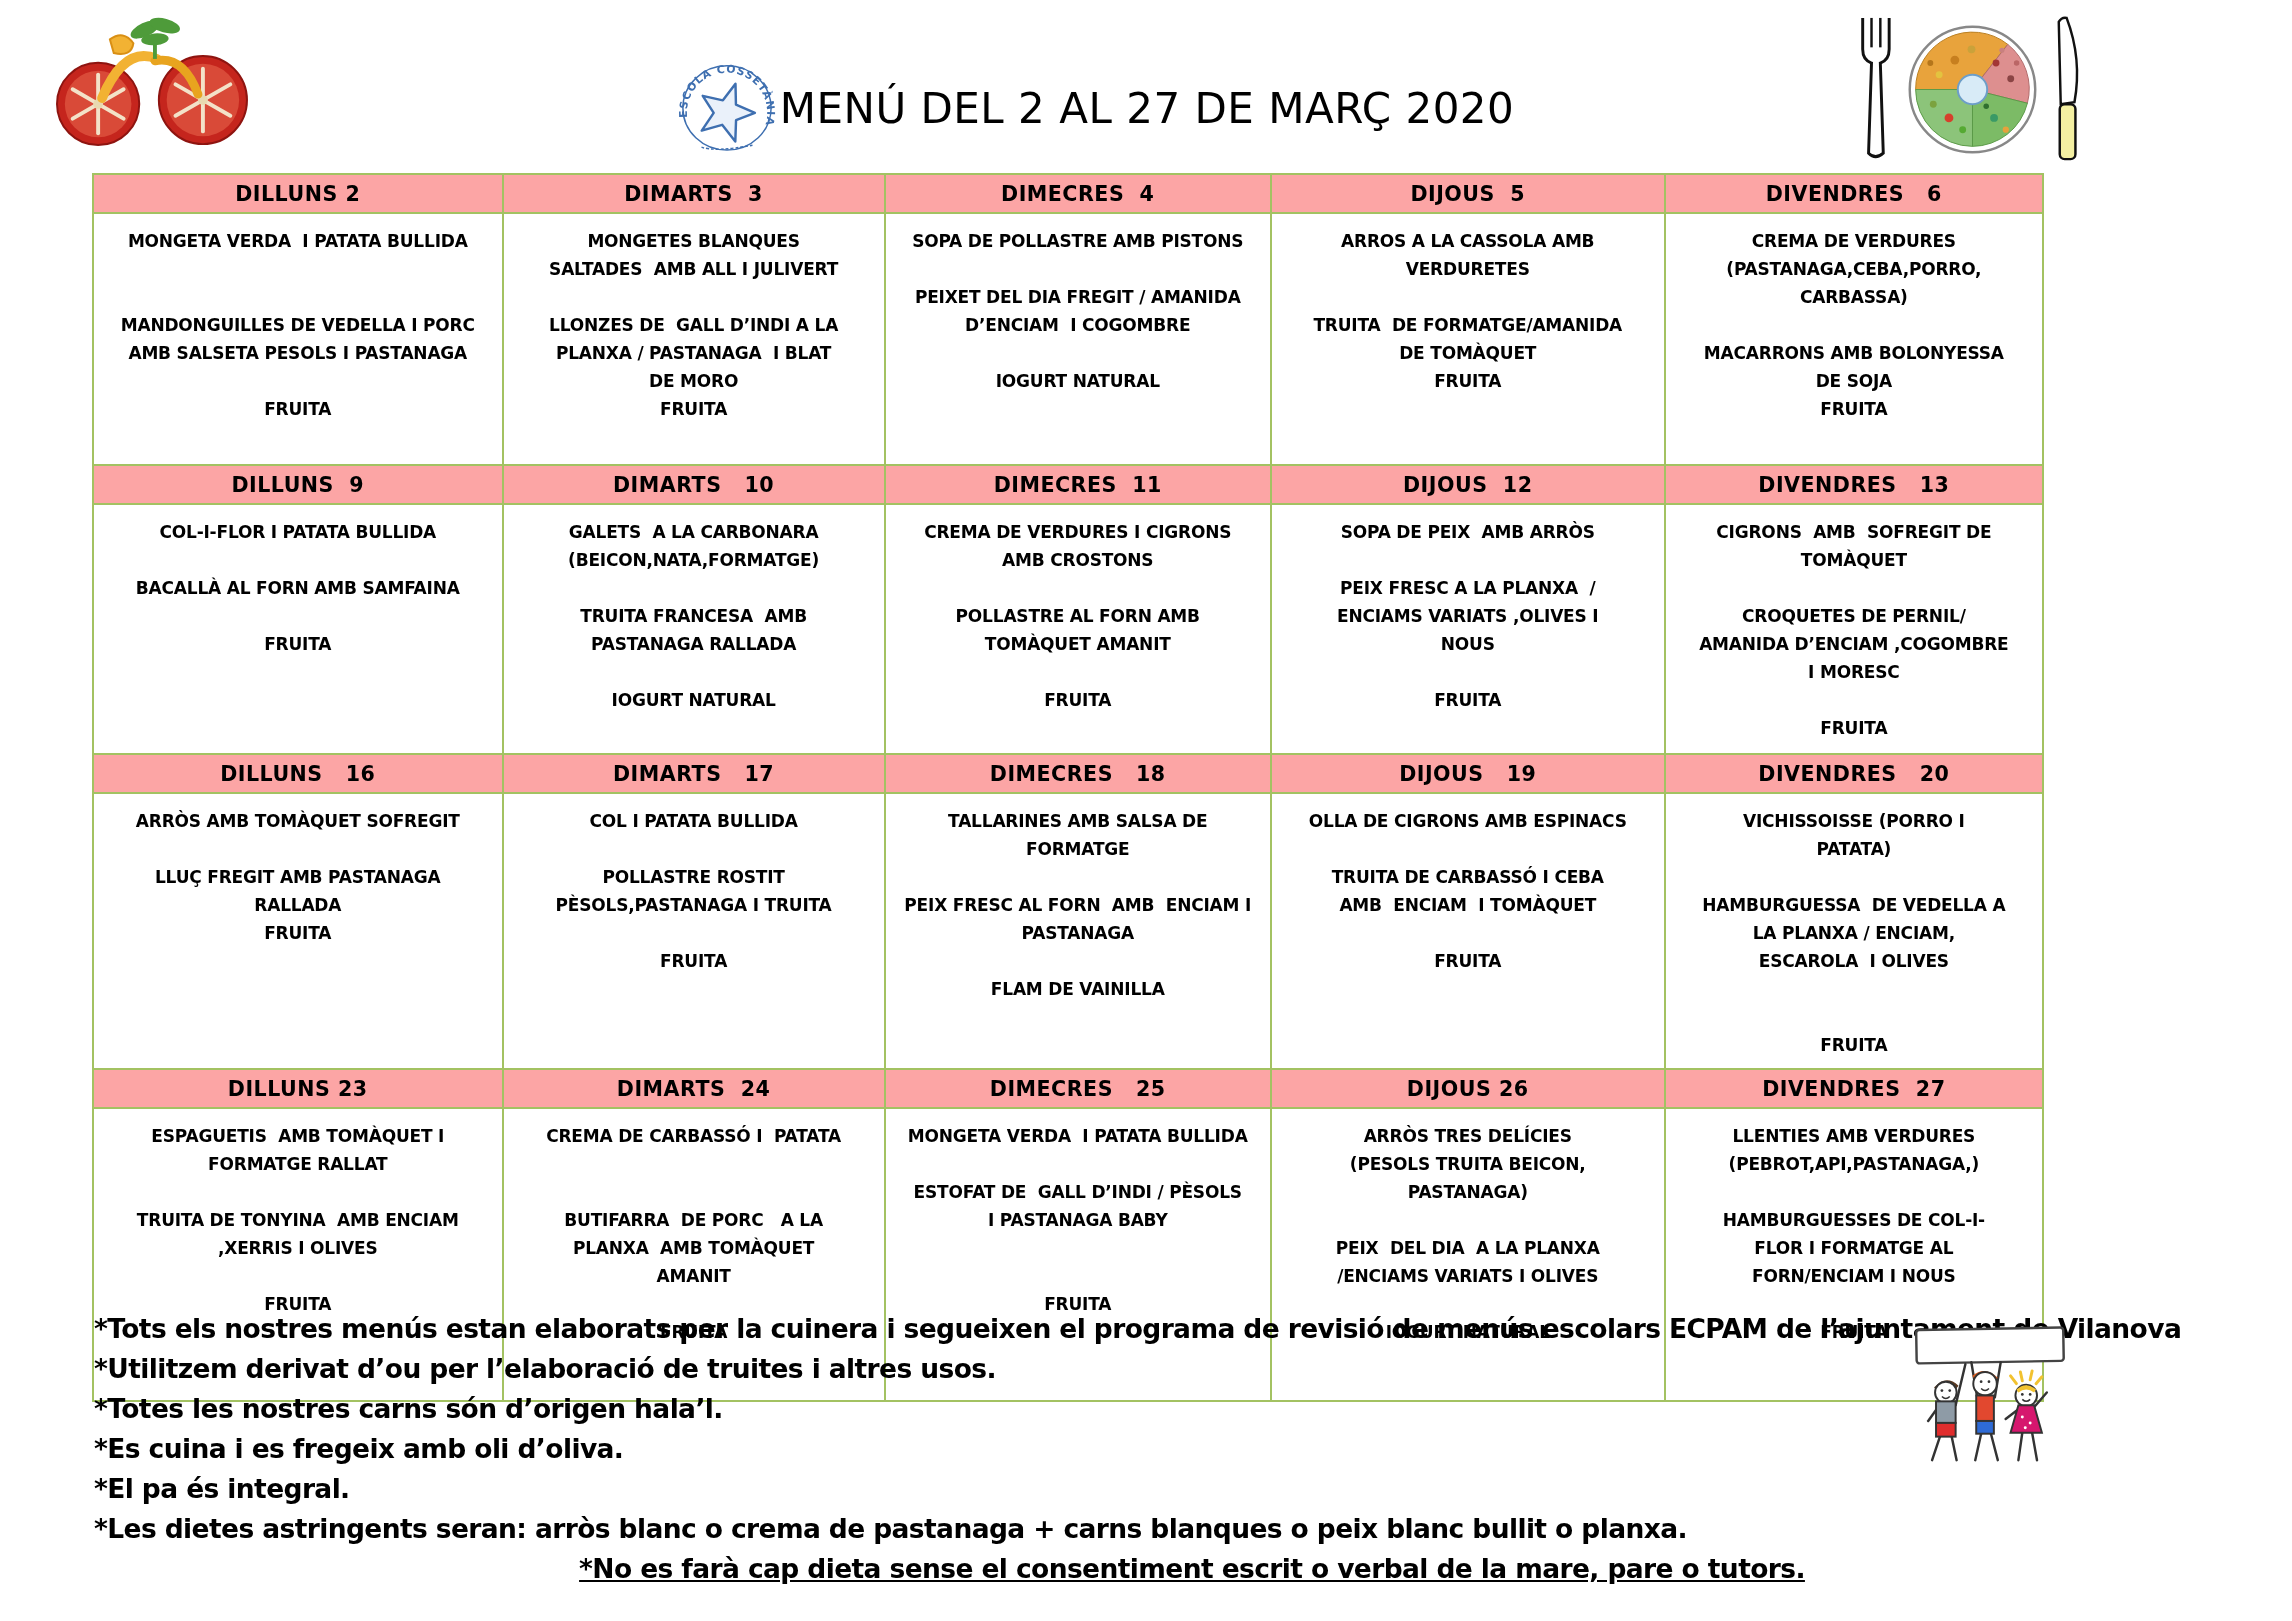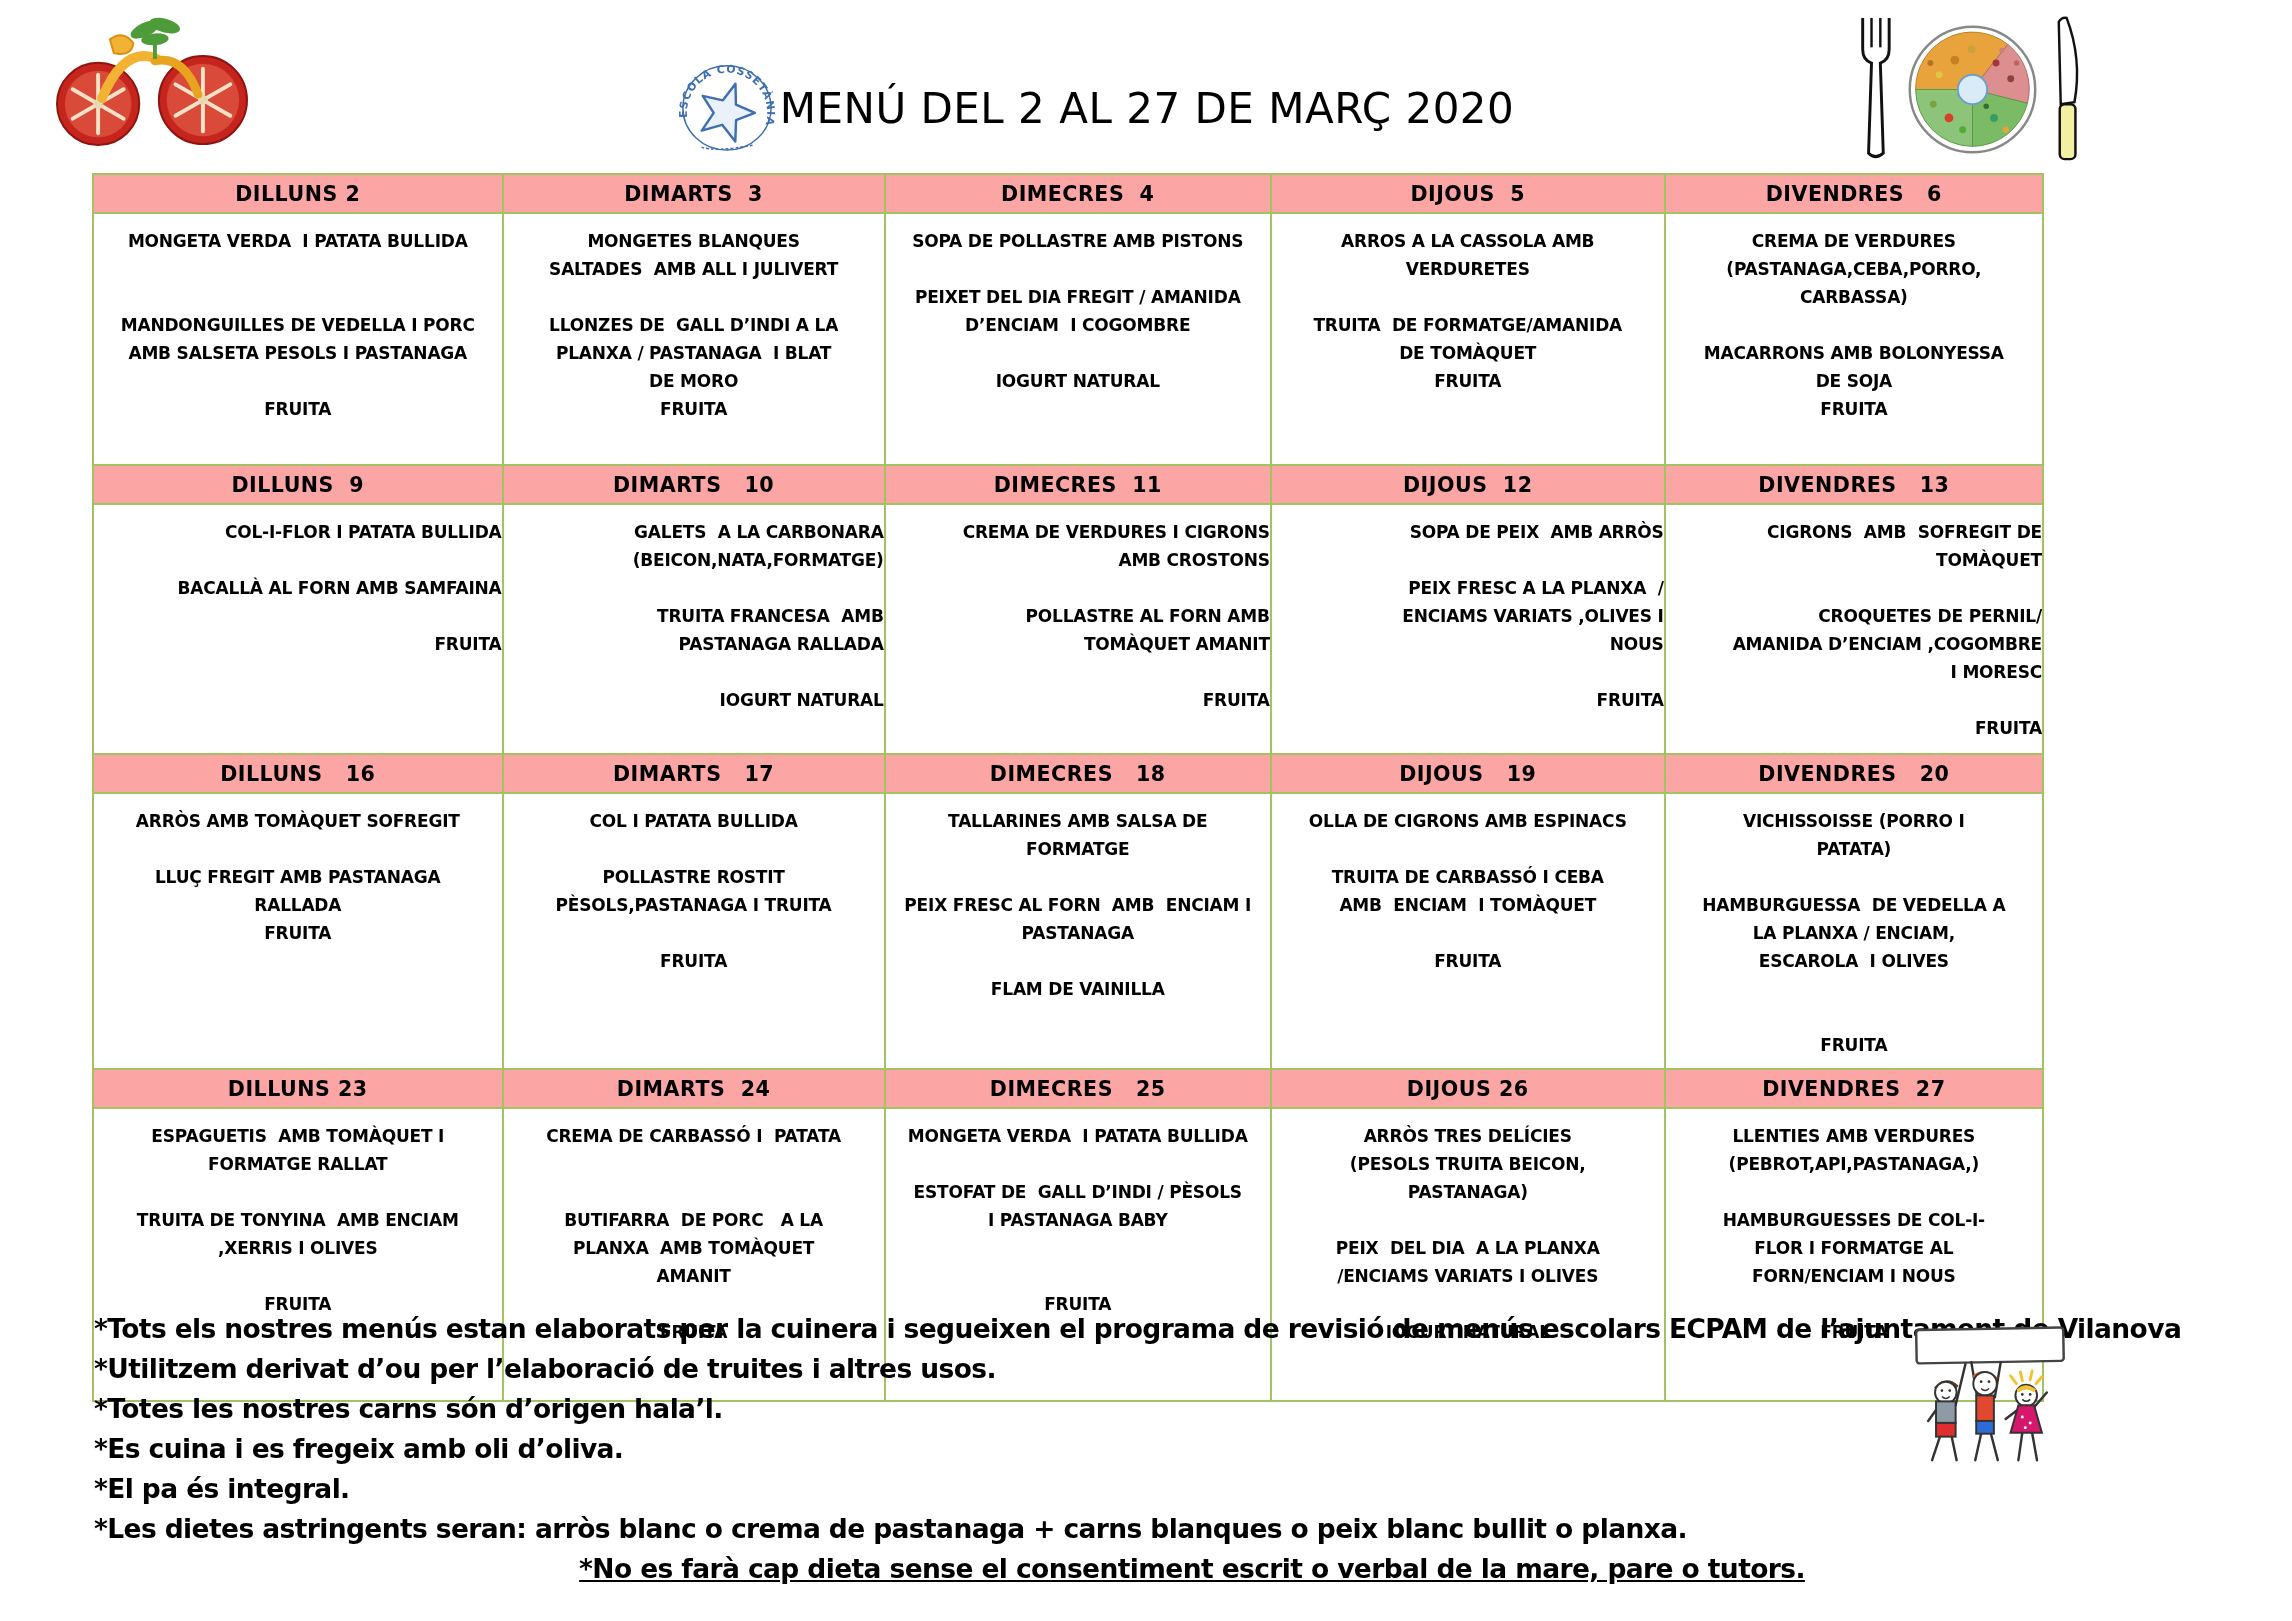--- a/index.html
+++ b/index.html
@@ -15,21 +15,21 @@
   .title{position:absolute;left:608px;top:84px;width:1078px;text-align:center;
          font-size:42px;font-weight:normal;letter-spacing:0.5px;}
 
   table.menu{position:absolute;left:92px;top:173px;width:1952px;border-collapse:collapse;table-layout:fixed;}
   table.menu td{border:2.9px solid #A3C262;}
   td.hd{background:#fca5a5;text-align:center;font-weight:bold;font-size:20.6px;
         white-space:pre-wrap;height:29px;vertical-align:middle;padding:4px;letter-spacing:0.5px;}
   td.mc{vertical-align:top;text-align:center;font-weight:bold;font-size:17px;
         line-height:28px;white-space:pre;padding:13px 0 0 0;letter-spacing:-0.2px;overflow:hidden;}
   tr.r1 td.mc{height:237px;}
-  tr.r2 td.mc{height:235px;text-align:right;}
+  tr.r2 td.mc{height:235px;}
   tr.r3 td.mc{height:261px;}
   tr.r4 td.mc{height:278px;}
 
   .notes{position:absolute;left:94px;top:1309px;z-index:1;width:2196px;}
   .note{white-space:nowrap;font-weight:bold;font-size:26.5px;line-height:40px;letter-spacing:-0.6px;}
   .note.u{text-decoration:underline;text-align:center;}
 </style>
 </head>
 <body>
 

